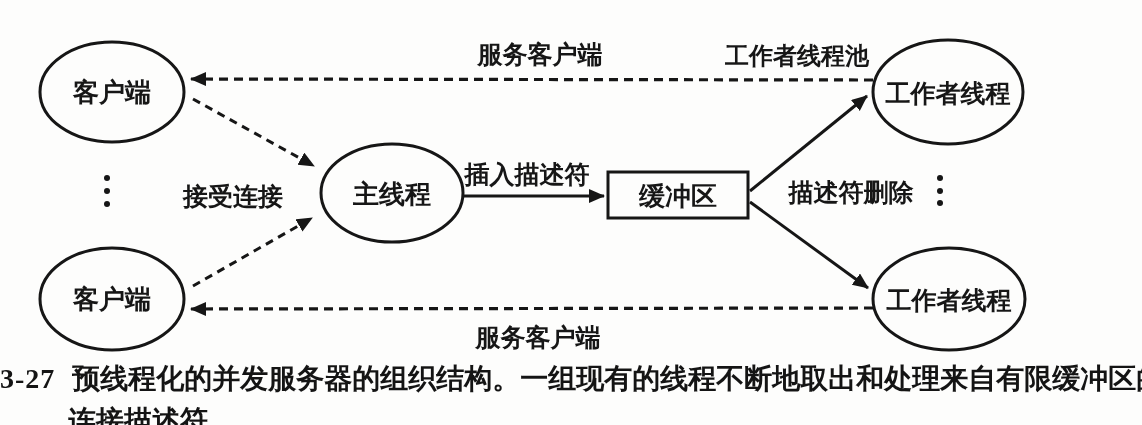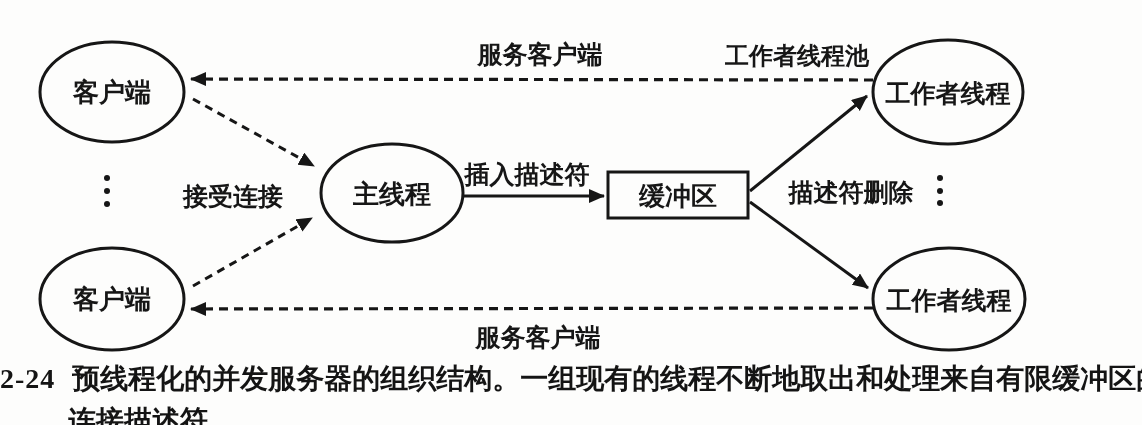--- a/index.html
+++ b/index.html
@@ -131,18 +131,18 @@
       <circle cx="107" cy="204" r="3" fill="#161616"></circle>
     </g>
     <g>
       <circle cx="940" cy="178" r="3" fill="#161616"></circle>
       <circle cx="940" cy="191" r="3" fill="#161616"></circle>
       <circle cx="940" cy="203" r="3" fill="#161616"></circle>
     </g>
   </svg>
 
   <div class="caption-line1">
-    <span class="fig-num">2-24</span>
+    <span class="fig-num">3-27</span>
     <span>预线程化的并发服务器的组织结构。一组现有的线程不断地取出和处理来自有限缓冲区的已</span>
   </div>
   <div class="caption-line2">连接描述符</div>
 
 </div>
 
 </body></html>

